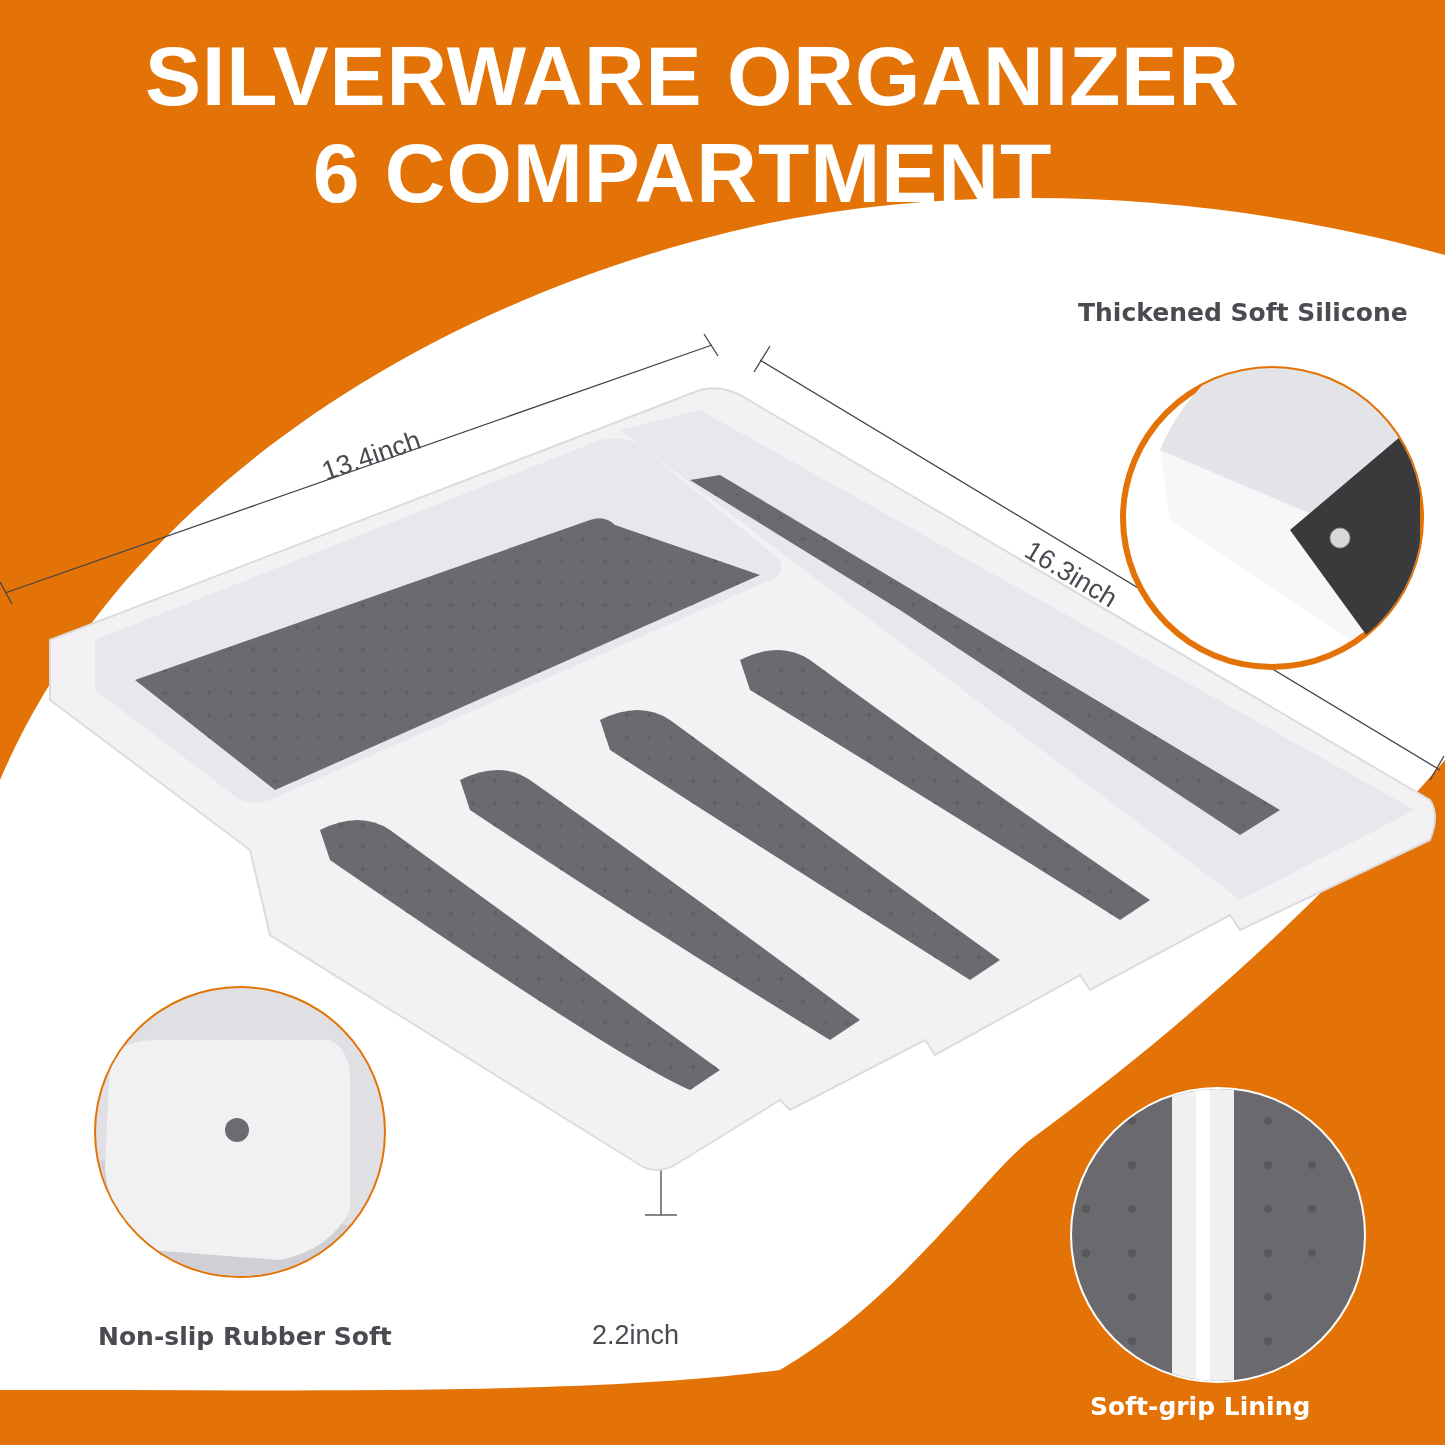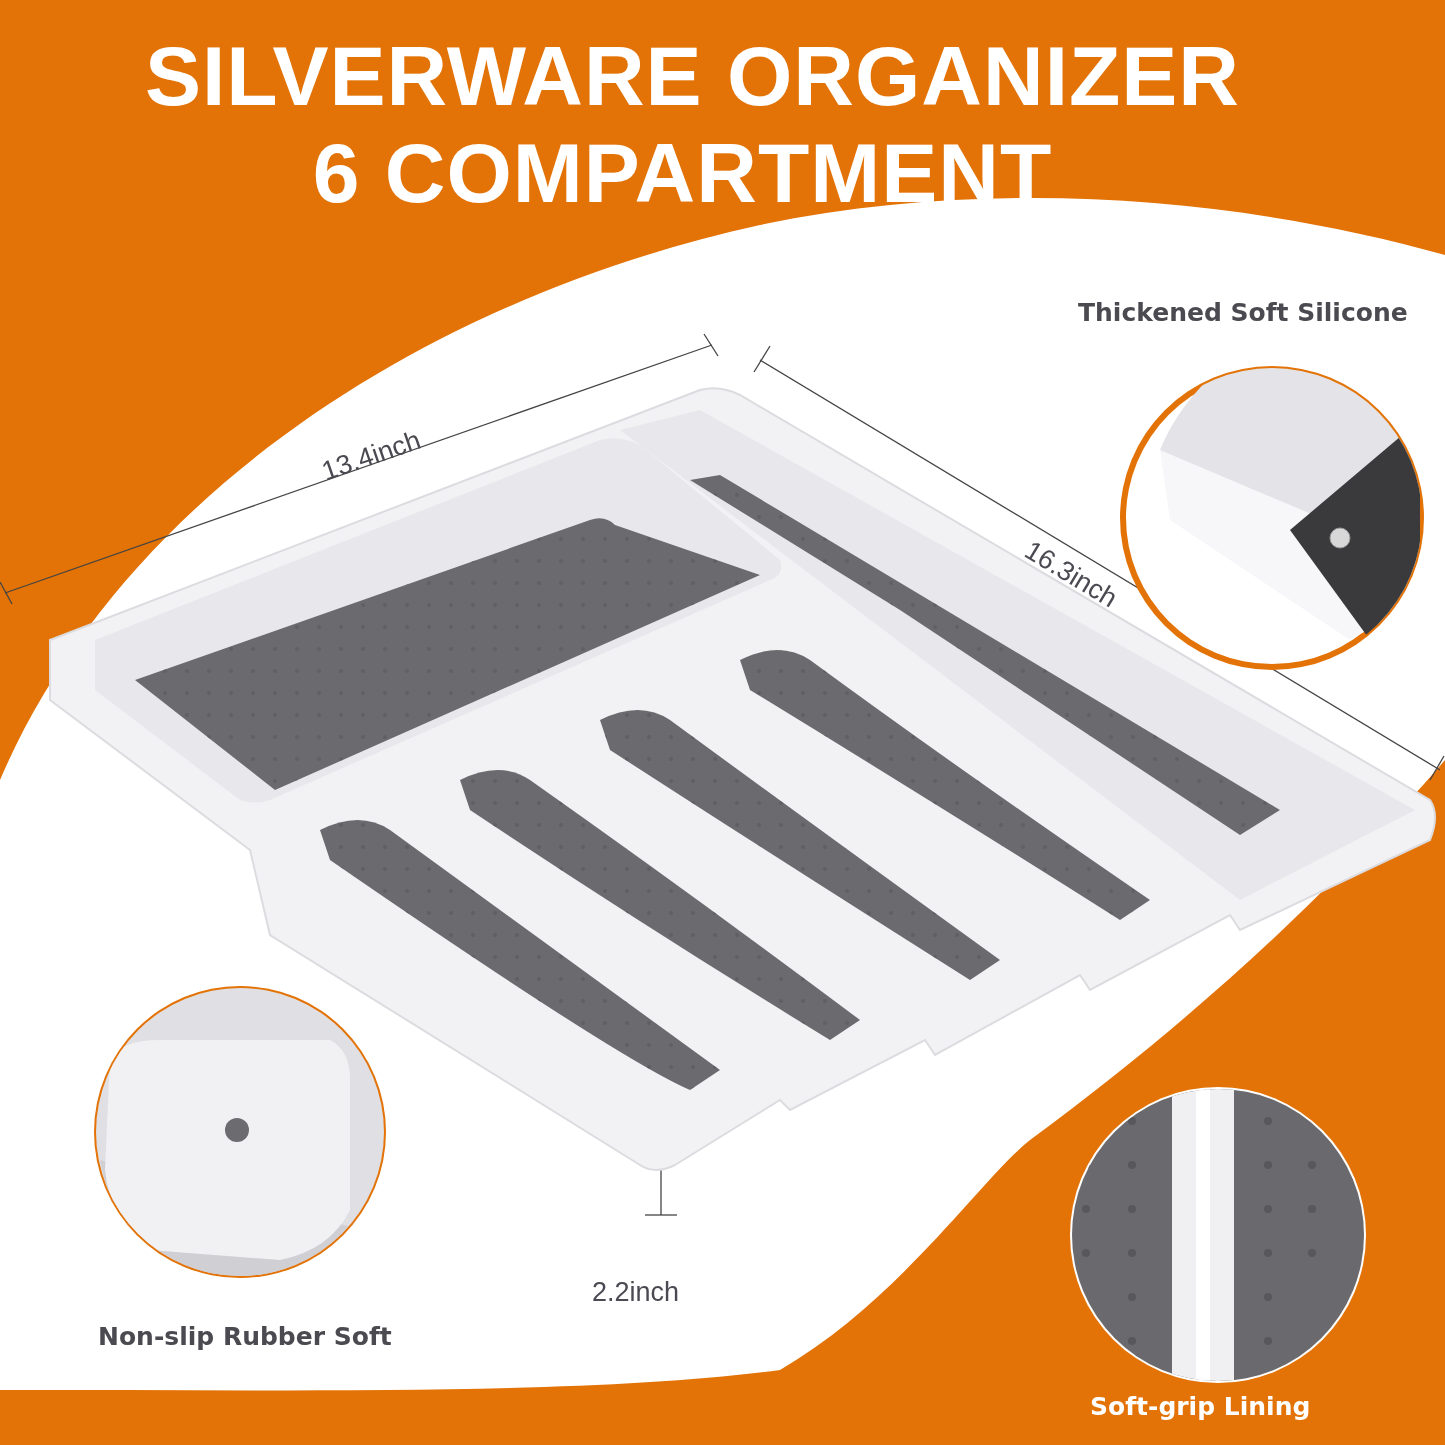--- a/index.html
+++ b/index.html
@@ -118,18 +118,18 @@
         </g>
       </g>
     </g>
   </svg>
 
   <div class="title l1">SILVERWARE ORGANIZER</div>
   <div class="title l2">6 COMPARTMENT</div>
 
   <div class="dim" style="left:318px; top:458px; transform: rotate(-19deg);">13.4inch</div>
   <div class="dim" style="left:1035px; top:535px; transform: rotate(31deg);">16.3inch</div>
-  <div class="dim" style="left:592px; top:1277px;">2.2inch</div>
+  <div class="dim" style="left:592px; top:1320px;">2.2inch</div>
 
   <div class="callout" style="left:1078px; top:298px;">Thickened Soft Silicone</div>
   <div class="callout" style="left: 98px; top: 1322px;">Non-slip Rubber Soft</div>
   <div class="callout white" style="left:1090px; top:1392px;">Soft-grip Lining</div>
 </div>
 
 </body></html>

